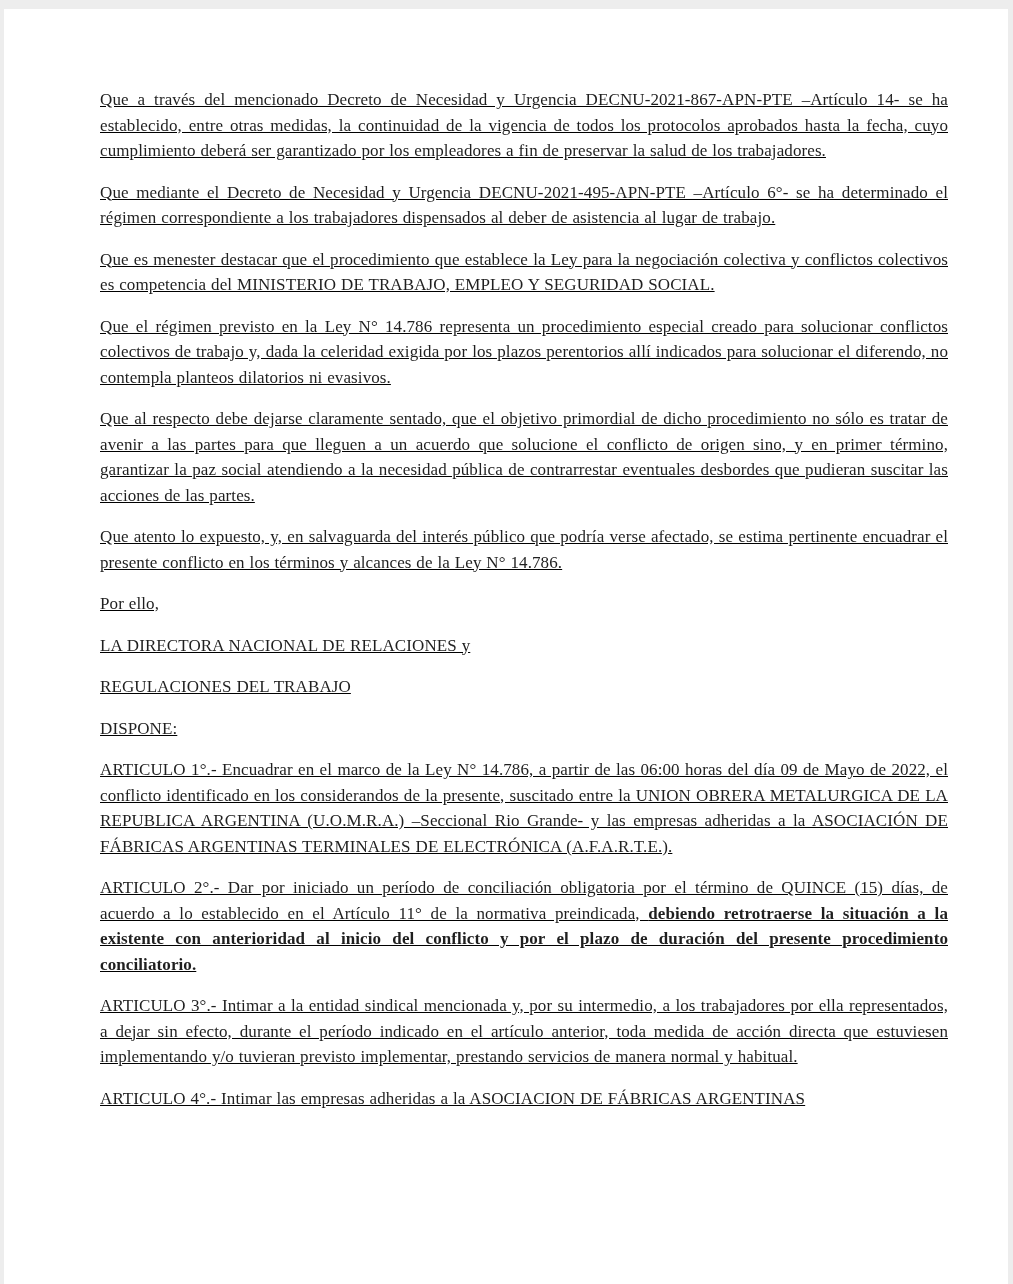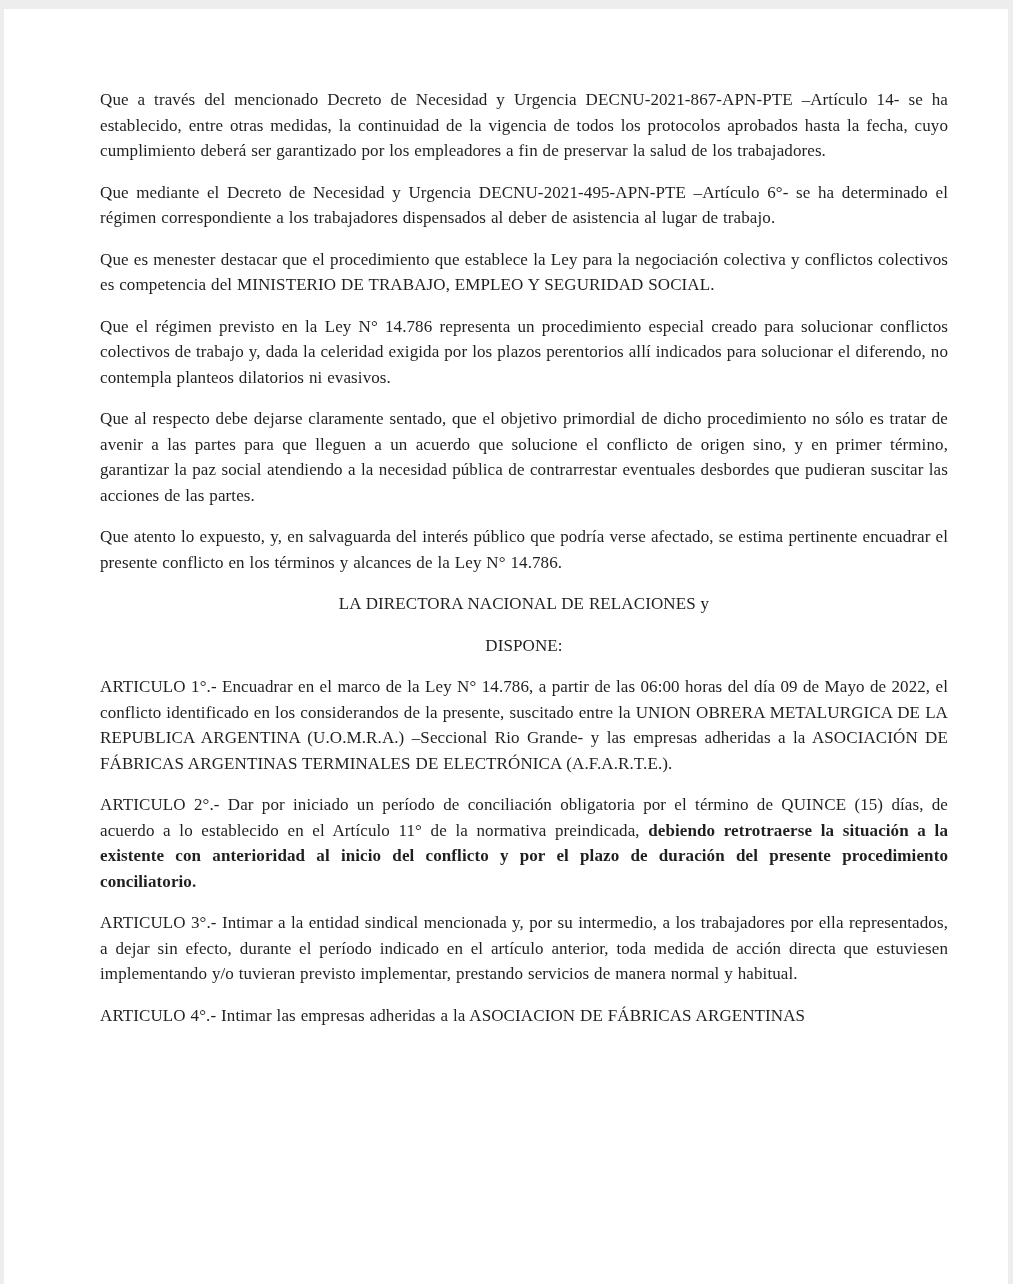--- a/index.html
+++ b/index.html
@@ -21,54 +21,57 @@
     left:4px;
     top:9px;
     width:1004px;
     height:1275px;
     background:var(--page-bg);
     overflow:hidden;
   }
   .content{
     padding:78px 60px 0 96px;
     width:100%;
+    text-decoration:underline;
   }
   .para{
     margin:0 0 16px 0;
     font-size:17px;
     line-height:25.5px;
     color:var(--text-color);
     letter-spacing:0.1px;
     word-spacing:0.5px;
   }
   .para.justify{
     text-align:justify;
     text-justify:inter-word;
   }
   .para.center{
-    text-align:center;
+    text-align:left;
   }
   .para.left{
     text-align:left;
   }
   .bold{
     font-weight:bold;
   }
 </style>
 </head>
 <body>
 
 <div class="page">
   <div class="content">
       <p class="para justify"><span class="">Que a través del mencionado Decreto de Necesidad y Urgencia DECNU-2021-867-APN-PTE –Artículo 14- se ha establecido, entre otras medidas, la continuidad de la vigencia de todos los protocolos aprobados hasta la fecha, cuyo cumplimiento deberá ser garantizado por los empleadores a fin de preservar la salud de los trabajadores.</span></p>
       <p class="para justify"><span class="">Que mediante el Decreto de Necesidad y Urgencia DECNU-2021-495-APN-PTE –Artículo 6°- se ha determinado el régimen correspondiente a los trabajadores dispensados al deber de asistencia al lugar de trabajo.</span></p>
       <p class="para justify"><span class="">Que es menester destacar que el procedimiento que establece la Ley para la negociación colectiva y conflictos colectivos es competencia del MINISTERIO DE TRABAJO, EMPLEO Y SEGURIDAD SOCIAL.</span></p>
       <p class="para justify"><span class="">Que el régimen previsto en la Ley N° 14.786 representa un procedimiento especial creado para solucionar conflictos colectivos de trabajo y, dada la celeridad exigida por los plazos perentorios allí indicados para solucionar el diferendo, no contempla planteos dilatorios ni evasivos.</span></p>
       <p class="para justify"><span class="">Que al respecto debe dejarse claramente sentado, que el objetivo primordial de dicho procedimiento no sólo es tratar de avenir a las partes para que lleguen a un acuerdo que solucione el conflicto de origen sino, y en primer término, garantizar la paz social atendiendo a la necesidad pública de contrarrestar eventuales desbordes que pudieran suscitar las acciones de las partes.</span></p>
       <p class="para justify"><span class="">Que atento lo expuesto, y, en salvaguarda del interés público que podría verse afectado, se estima pertinente encuadrar el presente conflicto en los términos y alcances de la Ley N° 14.786.</span></p>
+      <p class="para left"><span class="">Por ello,</span></p>
       <p class="para center"><span class="">LA DIRECTORA NACIONAL DE RELACIONES y</span></p>
+      <p class="para center"><span class="">REGULACIONES DEL TRABAJO</span></p>
       <p class="para center"><span class="">DISPONE:</span></p>
       <p class="para justify"><span class="">ARTICULO 1°.- Encuadrar en el marco de la Ley N° 14.786, a partir de las 06:00 horas del día 09 de Mayo de 2022, el conflicto identificado en los considerandos de la presente, suscitado entre la UNION OBRERA METALURGICA DE LA REPUBLICA ARGENTINA (U.O.M.R.A.) –Seccional Rio Grande- y las empresas adheridas a la ASOCIACIÓN DE FÁBRICAS ARGENTINAS TERMINALES DE ELECTRÓNICA (A.F.A.R.T.E.).</span></p>
       <p class="para justify"><span class="">ARTICULO 2°.- Dar por iniciado un período de conciliación obligatoria por el término de QUINCE (15) días, de acuerdo a lo establecido en el Artículo 11° de la normativa preindicada, </span><span class="bold">debiendo retrotraerse la situación a la existente con anterioridad al inicio del conflicto y por el plazo de duración del presente procedimiento conciliatorio.</span></p>
       <p class="para justify"><span class="">ARTICULO 3°.- Intimar a la entidad sindical mencionada y, por su intermedio, a los trabajadores por ella representados, a dejar sin efecto, durante el período indicado en el artículo anterior, toda medida de acción directa que estuviesen implementando y/o tuvieran previsto implementar, prestando servicios de manera normal y habitual.</span></p>
       <p class="para justify"><span class="">ARTICULO 4°.- Intimar las empresas adheridas a la ASOCIACION DE FÁBRICAS ARGENTINAS</span></p>
     </div>
 </div>
 
 </body></html>

